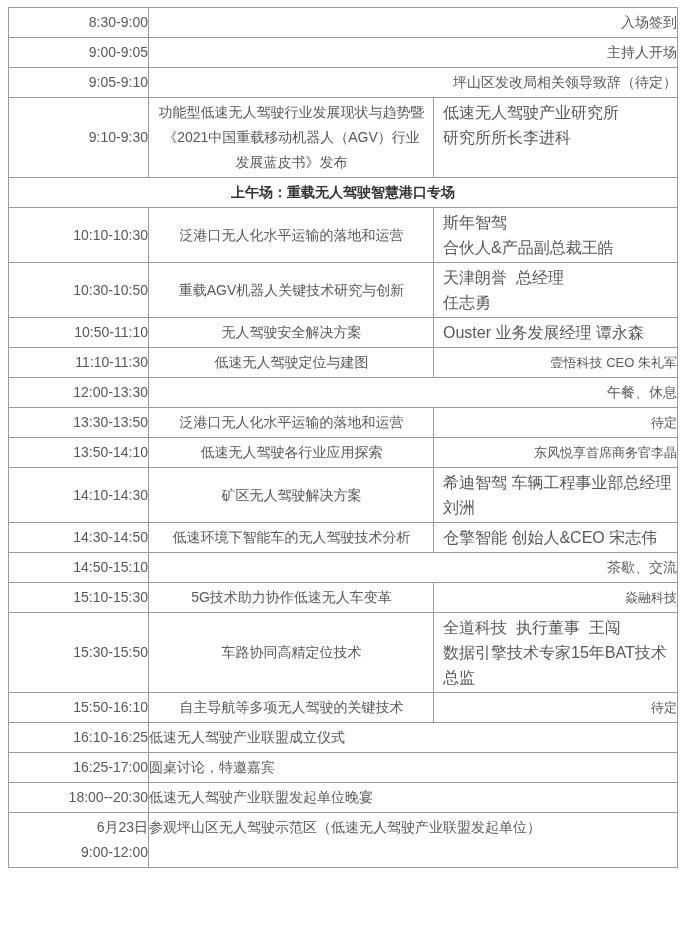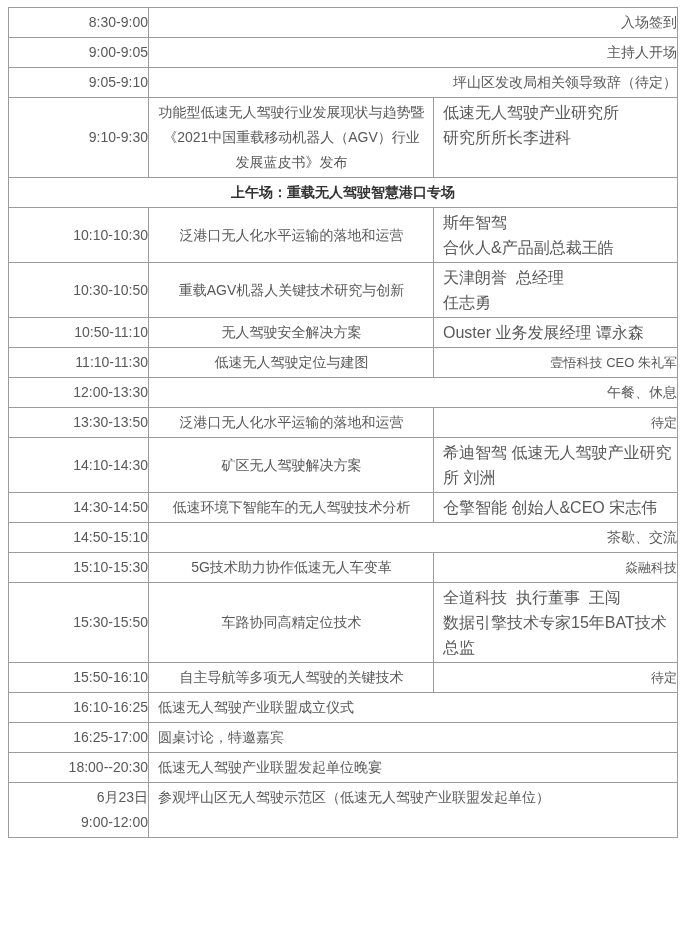--- a/index.html
+++ b/index.html
@@ -37,21 +37,21 @@
   }
   td.time{text-align:right;padding-left:19px;}
   td.topic{text-align:center;padding-left:9px;padding-right:8px;}
   td.speaker-left{
     text-align:left;font-size:16px;
     padding-left:9px;padding-right:2px;
     vertical-align:top;
   }
   td.speaker-center{text-align:right;font-size:13px;}
   td.merged-center{text-align:right;}
-  td.merged-left{text-align:left;padding-left:9px;padding-right:8px;}
+  td.merged-left{text-align:left;padding-right:8px;}
   td.session-header{
     text-align:center;
     font-weight:bold;
     color:var(--header-text);
   }
   tr.top-row td{vertical-align:top;}
 </style>
 </head>
 <body>
 
@@ -109,23 +109,28 @@
         <tr>
           <td class="time">12:00-13:30</td>
           <td class="merged-center" colspan="2">午餐、休息</td>
         </tr>
         <tr>
           <td class="time">13:30-13:50</td>
           <td class="topic">泛港口无人化水平运输的落地和运营</td>
           <td class="speaker-center">待定</td>
         </tr>
         <tr>
+          <td class="time">13:50-14:10</td>
+          <td class="topic">低速无人驾驶各行业应用探索</td>
+          <td class="speaker-center">东风悦享首席商务官李晶</td>
+        </tr>
+        <tr>
           <td class="time">14:10-14:30</td>
           <td class="topic">矿区无人驾驶解决方案</td>
-          <td class="speaker-left">希迪智驾 低速无人驾驶产业研究所 刘洲</td>
+          <td class="speaker-left">希迪智驾 车辆工程事业部总经理 刘洲</td>
         </tr>
         <tr>
           <td class="time">14:30-14:50</td>
           <td class="topic">低速环境下智能车的无人驾驶技术分析</td>
           <td class="speaker-left">仓擎智能 创始人&amp;CEO 宋志伟</td>
         </tr>
         <tr>
           <td class="time">14:50-15:10</td>
           <td class="merged-center" colspan="2">茶歇、交流</td>
         </tr>

